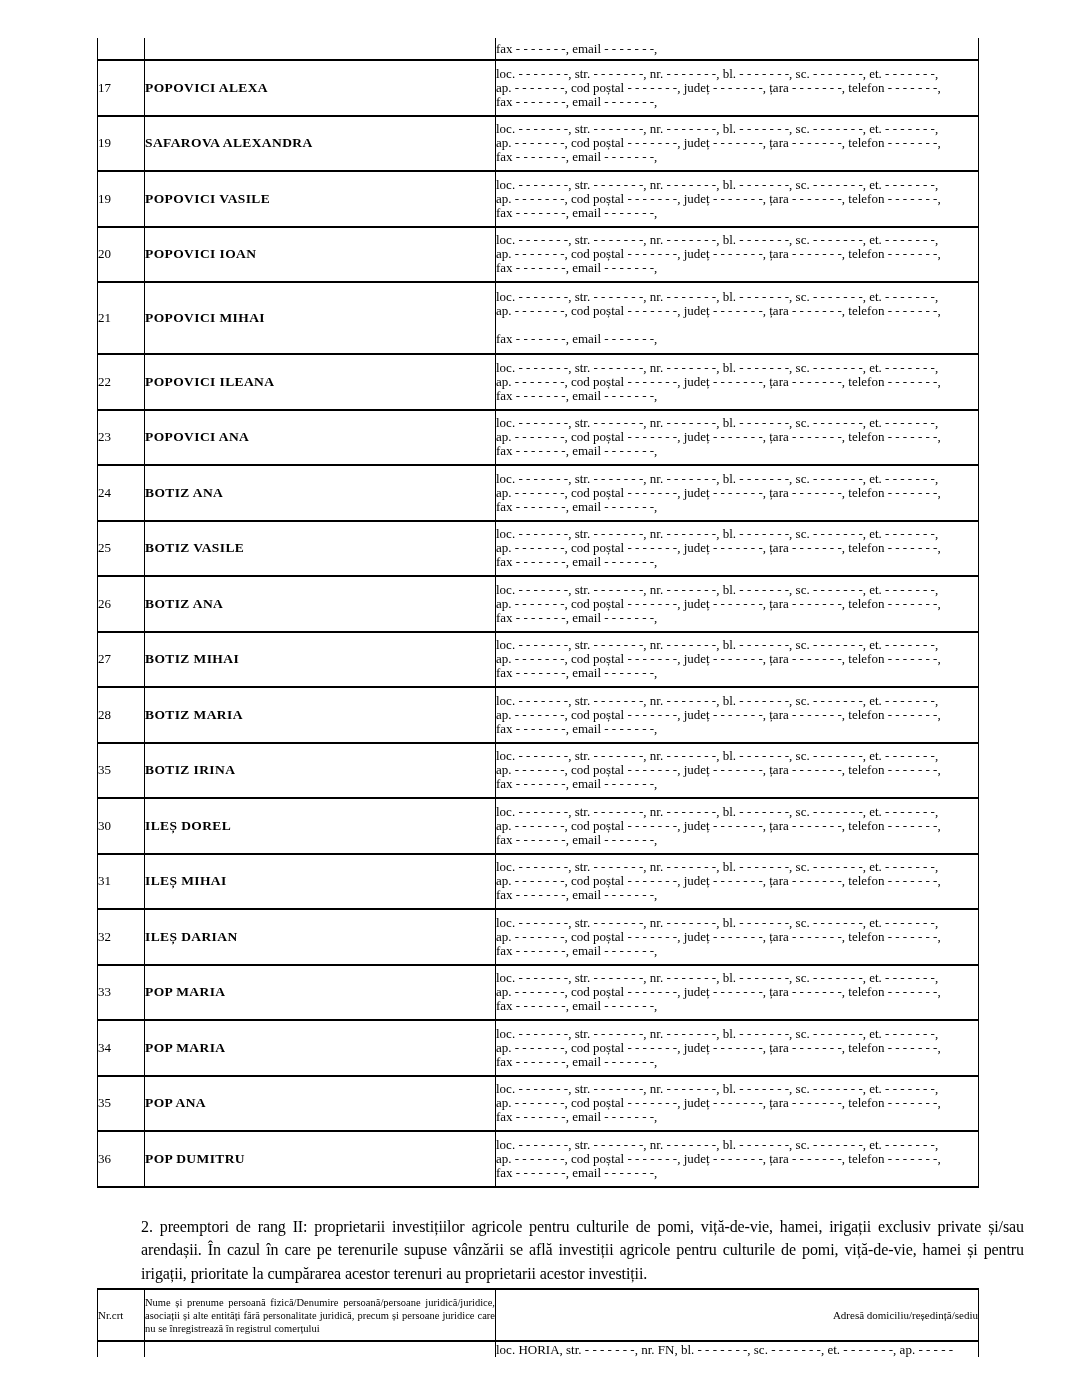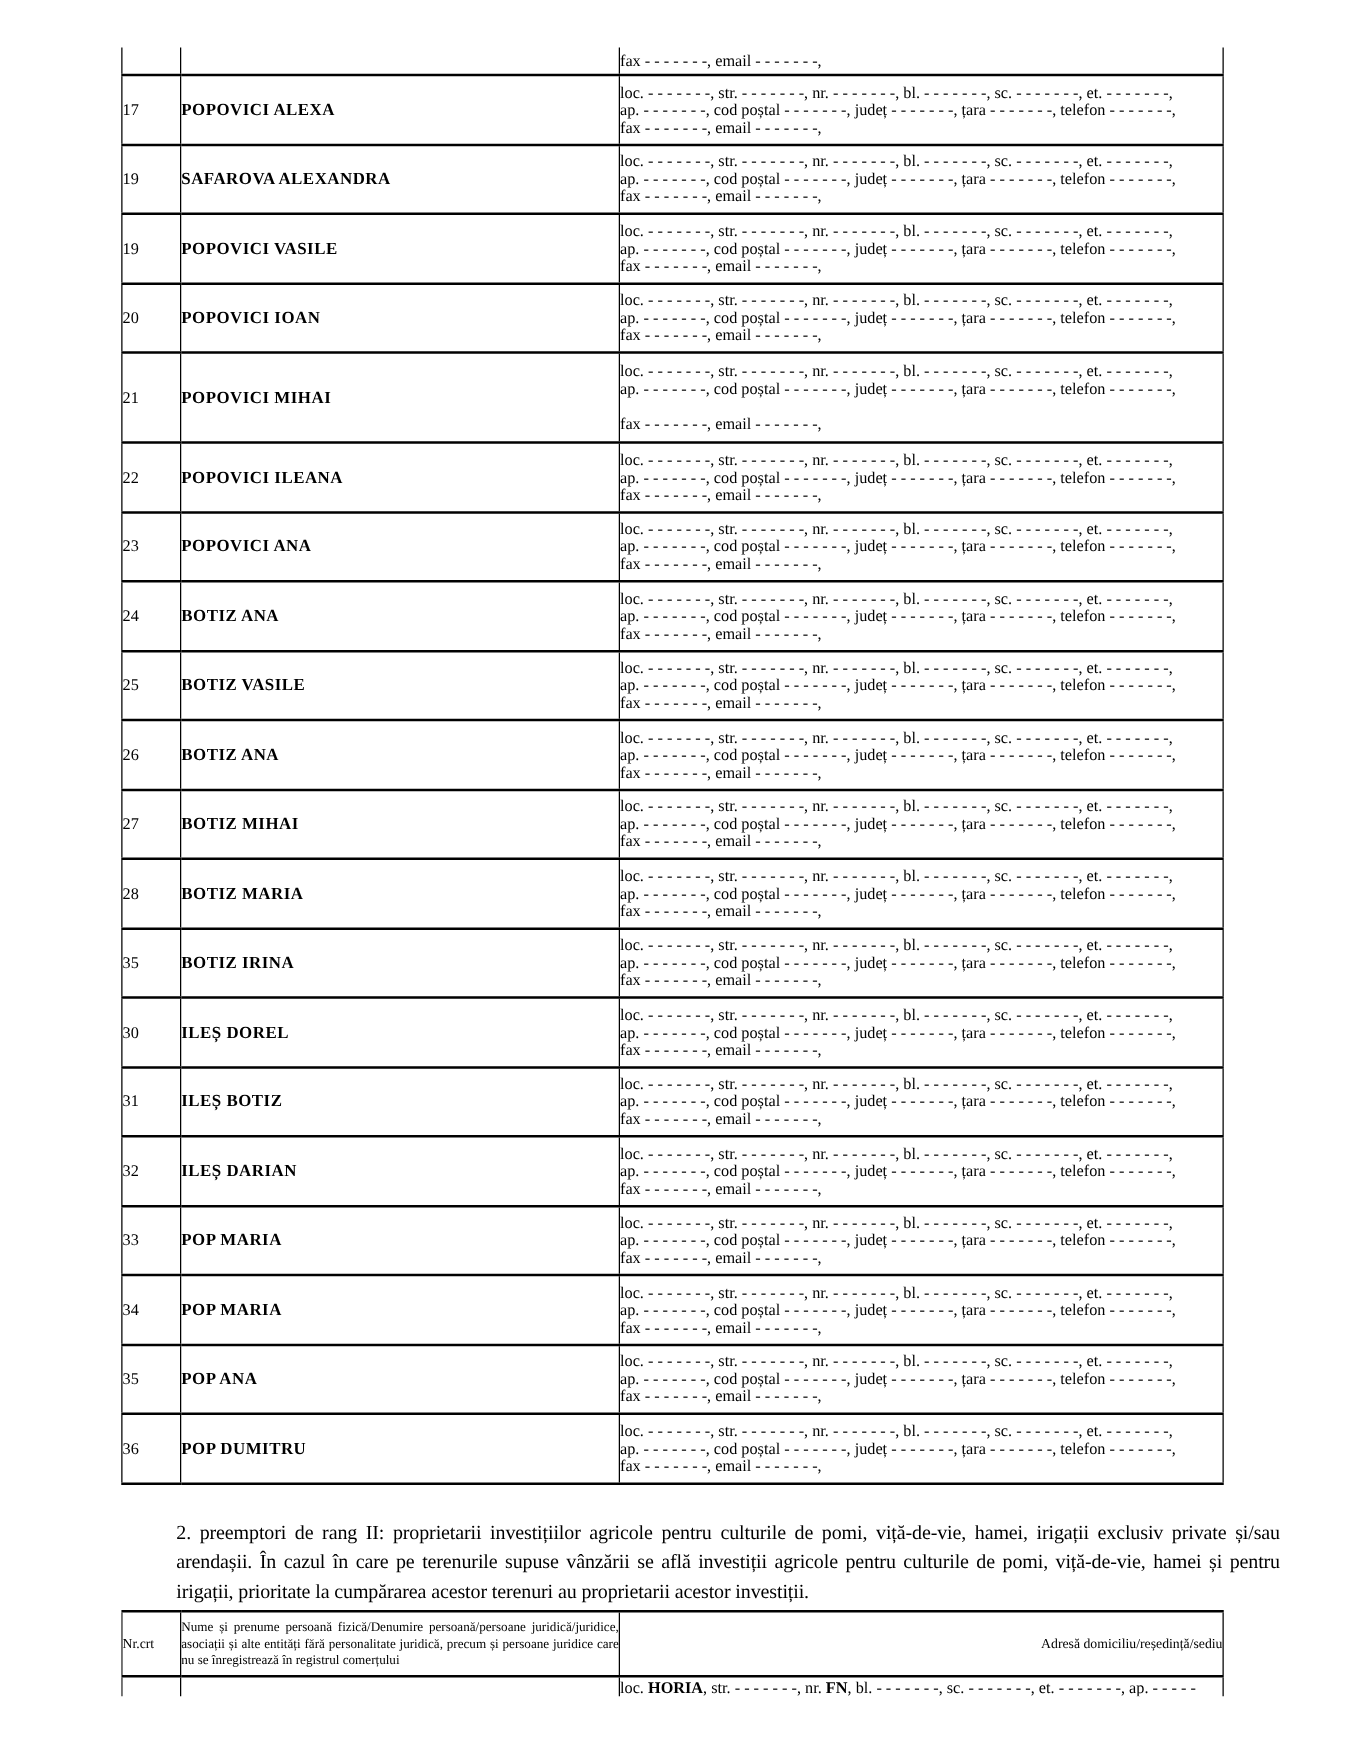--- a/index.html
+++ b/index.html
@@ -44,21 +44,21 @@
 
   .t2wrap { margin-top:3px; height:69px; overflow:hidden; width:883px; }
   tr.t2head { height:52px; }
   .t2h1 { font-size:11px; text-align:left; }
   .t2h2 { font-size:10.5px; line-height:13px; text-align:justify;
           vertical-align:top; padding:3px 5px 0 5px; }
   .t2h3 { font-size:11px; padding-left:6px;text-align:right; }
   tr.t2row { height:56px; }
   tr.t2row td { vertical-align:top; }
   .t2addr { font-size:13px; padding:2px 3px 0 6px; white-space:nowrap; }
-  .t2addr b { font-weight:bold; }
+  .t2addr b { font-weight:normal; }
 </style>
 </head>
 <body>
 
 <div class="content">
 
   <table class="doc-table">
     <colgroup>
       <col class="c-nr">
         <col class="c-name">
@@ -252,21 +252,21 @@
         <div class="ln ln1">loc. - - - - - - -, str. - - - - - - -, nr. - - - - - - -, bl. - - - - - - -, sc. - - - - - - -, et. - - - - - - -,</div>
         <div class="ln ln2">ap. - - - - - - -, cod poștal - - - - - - -, județ - - - - - - -, țara - - - - - - -, telefon - - - - - - -,</div>
         <div class="ln ln3">fax - - - - - - -, email - - - - - - -,</div>
       </td>
     </tr>
         <tr class="r">
       <td class="nr">
         <span>31</span>
       </td>
       <td class="name">
-        <span>ILEȘ BOTIZ</span>
+        <span>ILEȘ MIHAI</span>
       </td>
       <td class="addr">
         <div class="ln ln1">loc. - - - - - - -, str. - - - - - - -, nr. - - - - - - -, bl. - - - - - - -, sc. - - - - - - -, et. - - - - - - -,</div>
         <div class="ln ln2">ap. - - - - - - -, cod poștal - - - - - - -, județ - - - - - - -, țara - - - - - - -, telefon - - - - - - -,</div>
         <div class="ln ln3">fax - - - - - - -, email - - - - - - -,</div>
       </td>
     </tr>
         <tr class="r">
       <td class="nr">
         <span>32</span>

